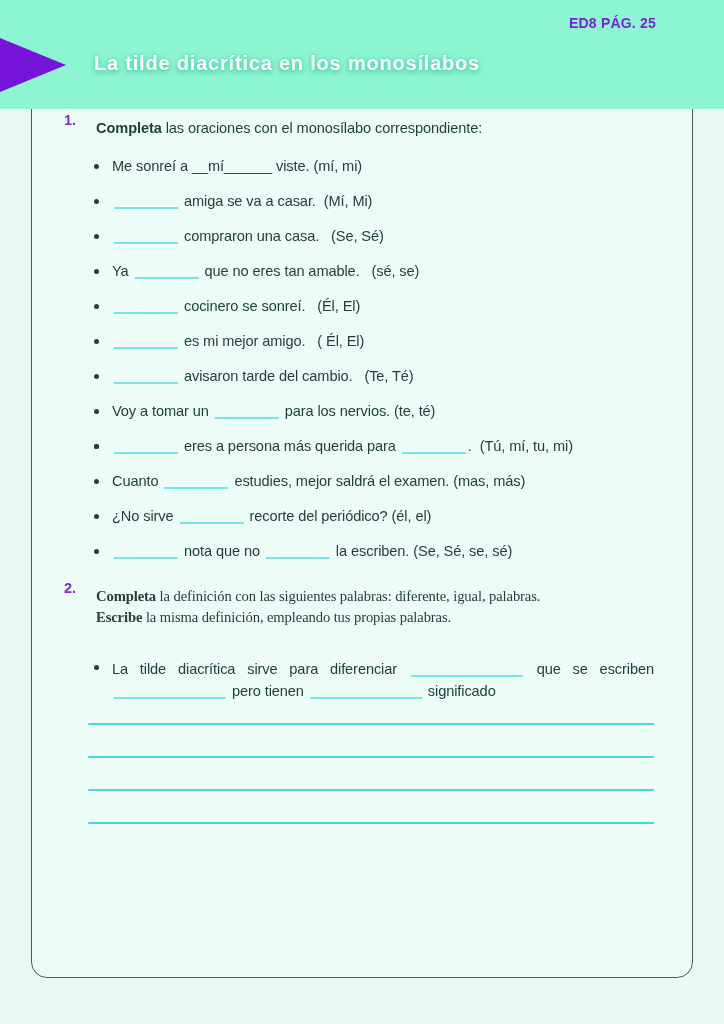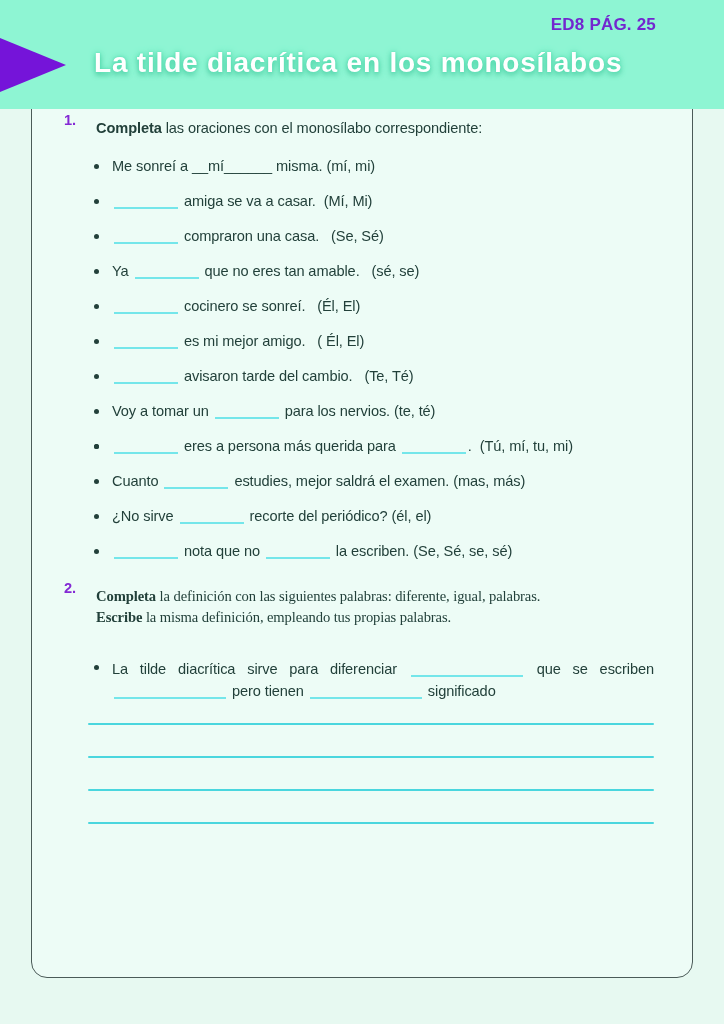--- a/index.html
+++ b/index.html
@@ -6,30 +6,30 @@
   .sheet{
     position:relative;width:724px;height:1024px;overflow:hidden;
     background:var(--bg_outer);
     font-family:"Liberation Sans","DejaVu Sans",sans-serif;
     color:var(--ink);
   }
   
   .header{position:absolute;left:0;top:0;width:724px;height:109px;background:var(--mint);z-index:2;}
   .page-ref{
     position:absolute;top:15px;right:68px;
-    font-size:17px;font-weight:bold;letter-spacing:.2px;color:var(--purple_ref);
+    font-size:14px;font-weight:bold;letter-spacing:.2px;color:var(--purple_ref);
   }
   .arrow{
     position:absolute;left:0;top:38px;width:0;height:0;
     border-top:27px solid transparent;border-bottom:27px solid transparent;
     border-left:66px solid var(--purple_arrow);
   }
   .title{
     position:absolute;left:78px;top:45px;margin:0;
-    font-size:28px;line-height:36px;font-weight:bold;letter-spacing:.8px;
+    font-size:20px;line-height:36px;font-weight:bold;letter-spacing:.8px;
     color:#ffffff;
     text-shadow:0 0 2px var(--title_glow),0 0 6px var(--title_glow),0 3px 5px rgba(40,170,125,.55);
     white-space:nowrap;
     padding-left:16px;
   }
   
   .page{
     position:absolute;left:31px;top:60px;width:662px;height:918px;
     background:var(--bg_page);
     border:1.6px solid var(--card_border);border-radius:16px;
@@ -83,21 +83,21 @@
 
   <div class="page">
 
     <section>
       <div class="ex-head">
         <span class="ex-num">1.</span>
         <p class="ex-instr" id="ex1-instr"><span class="b">Completa</span><span> las oraciones con el monosílabo correspondiente:</span></p>
       </div>
       <div class="ex-body">
         <div class="bullets" id="ex1-bullets">
-            <div class="bullet-row"><span class="dot"></span><span class="bullet-text"><span>Me sonreí a __mí______ misma. (mí, mi)</span></span></div>
+            <div class="bullet-row"><span class="dot"></span><span class="bullet-text"><span>Me sonreí a __mí______ viste. (mí, mi)</span></span></div>
             <div class="bullet-row"><span class="dot"></span><span class="bullet-text"><span class="blank" style="width: 64px;"></span><span> amiga se va a casar.  (Mí, Mi)</span></span></div>
             <div class="bullet-row"><span class="dot"></span><span class="bullet-text"><span class="blank" style="width: 64px;"></span><span> compraron una casa.   (Se, Sé)</span></span></div>
             <div class="bullet-row"><span class="dot"></span><span class="bullet-text"><span>Ya </span><span class="blank" style="width: 64px;"></span><span> que no eres tan amable.   (sé, se)</span></span></div>
             <div class="bullet-row"><span class="dot"></span><span class="bullet-text"><span class="blank" style="width: 64px;"></span><span> cocinero se sonreí.   (Él, El)</span></span></div>
             <div class="bullet-row"><span class="dot"></span><span class="bullet-text"><span class="blank" style="width: 64px;"></span><span> es mi mejor amigo.   ( Él, El)</span></span></div>
             <div class="bullet-row"><span class="dot"></span><span class="bullet-text"><span class="blank" style="width: 64px;"></span><span> avisaron tarde del cambio.   (Te, Té)</span></span></div>
             <div class="bullet-row"><span class="dot"></span><span class="bullet-text"><span>Voy a tomar un </span><span class="blank" style="width: 64px;"></span><span> para los nervios. (te, té)</span></span></div>
             <div class="bullet-row"><span class="dot"></span></div>
             <div class="bullet-row"><span class="dot"></span><span class="bullet-text"><span class="blank" style="width: 64px;"></span><span> eres a persona más querida para </span><span class="blank" style="width: 64px;"></span><span>.  (Tú, mí, tu, mi)</span></span></div>
             <div class="bullet-row"><span class="dot"></span><span class="bullet-text"><span>Cuanto </span><span class="blank" style="width: 64px;"></span><span> estudies, mejor saldrá el examen. (mas, más)</span></span></div>

